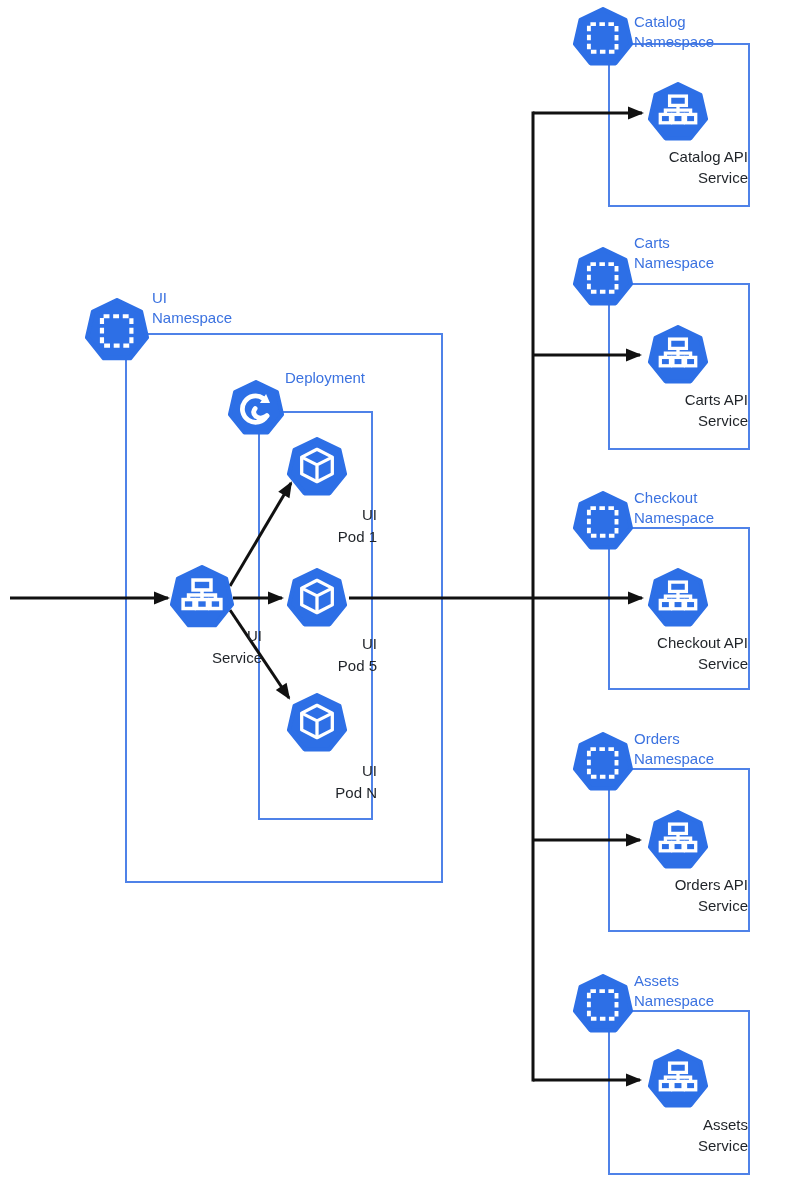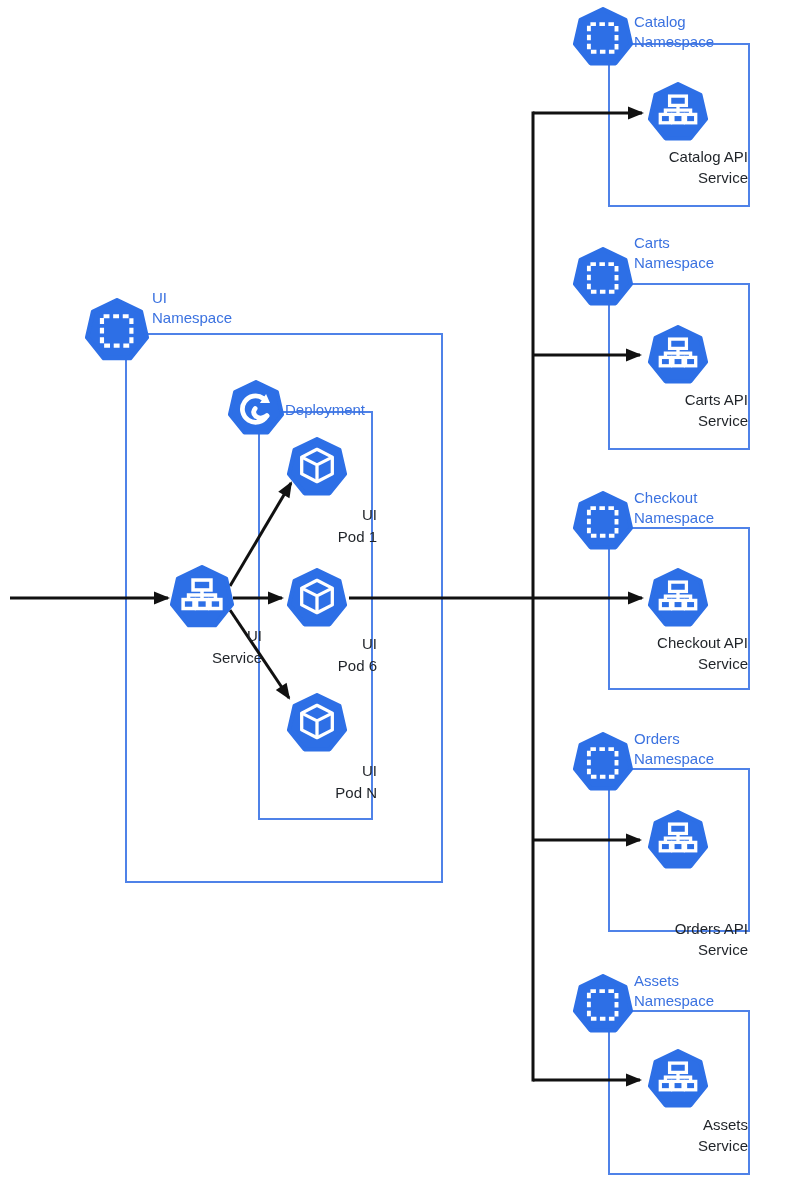--- a/index.html
+++ b/index.html
@@ -150,34 +150,34 @@
     </svg>
   <svg class="icon" style="left:648px;top:1049px;width:60px;height:60px" viewBox="0 0 100 100">
       <use href="#sym-hept"></use>
       <use href="#sym-svc"></use>
     </svg>
 
   <div class="cap blue" style="left:152px;top:288px;width:150px">
     <span class="line">UI</span>
     <span class="line">Namespace</span>
   </div>
-  <div class="cap blue" style="left:285px;top:400px;width:110px">
+  <div class="cap blue" style="left:285px;top:368px;width:110px">
     <span class="line">Deployment</span>
   </div>
   <div class="cap dark podcap" style="left:142px;top:625px;width:120px">
     <span class="line">UI</span>
     <span class="line">Service</span>
   </div>
   <div class="cap dark podcap" style="left:257px;top:504px;width:120px">
     <span class="line">UI</span>
     <span class="line">Pod 1</span>
   </div>
   <div class="cap dark podcap" style="left:257px;top:633px;width:120px">
     <span class="line">UI</span>
-    <span class="line">Pod 6</span>
+    <span class="line">Pod 5</span>
   </div>
   <div class="cap dark podcap" style="left:257px;top:760px;width:120px">
     <span class="line">UI</span>
     <span class="line">Pod N</span>
   </div>
 
   <div class="cap blue" style="left:634px;top:12px;width:160px">
     <span class="line">Catalog</span>
     <span class="line">Namespace</span>
   </div>
@@ -203,21 +203,21 @@
     <span class="line">Service</span>
   </div>
   <div class="cap dark" style="left:608px;top:389px;width:140px">
     <span class="line">Carts API</span>
     <span class="line">Service</span>
   </div>
   <div class="cap dark" style="left:608px;top:632px;width:140px">
     <span class="line">Checkout API</span>
     <span class="line">Service</span>
   </div>
-  <div class="cap dark" style="left:608px;top:918px;width:140px">
+  <div class="cap dark" style="left:608px;top:874px;width:140px">
     <span class="line">Orders API</span>
     <span class="line">Service</span>
   </div>
   <div class="cap dark" style="left:608px;top:1114px;width:140px">
     <span class="line">Assets</span>
     <span class="line">Service</span>
   </div>
 
 </div>
 

